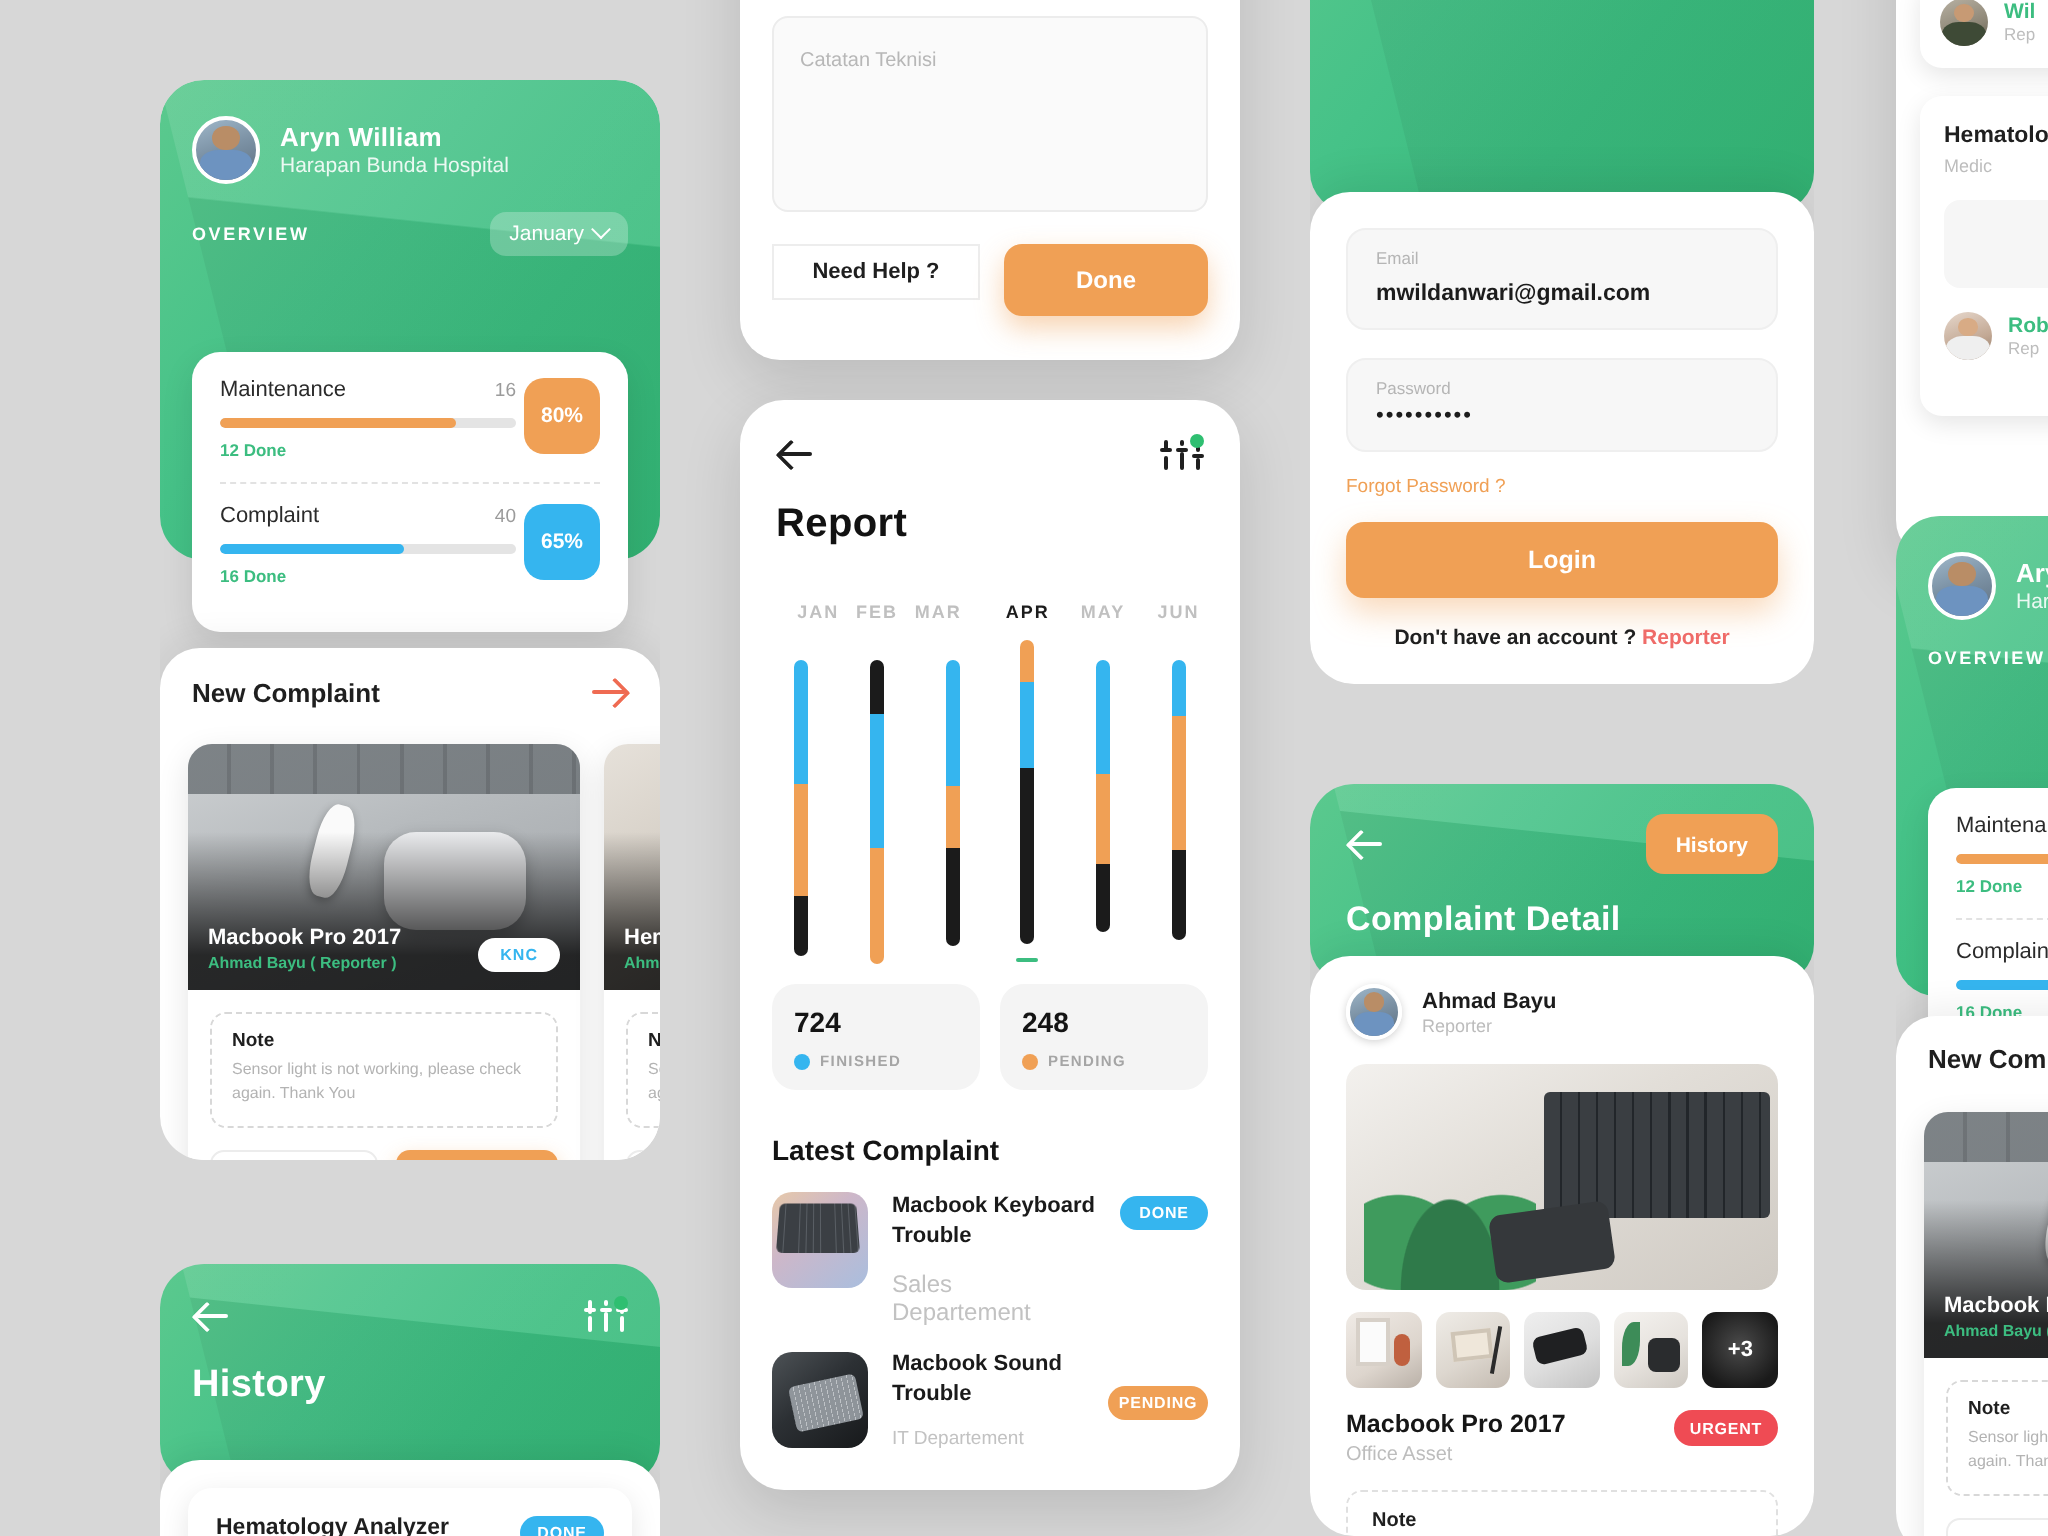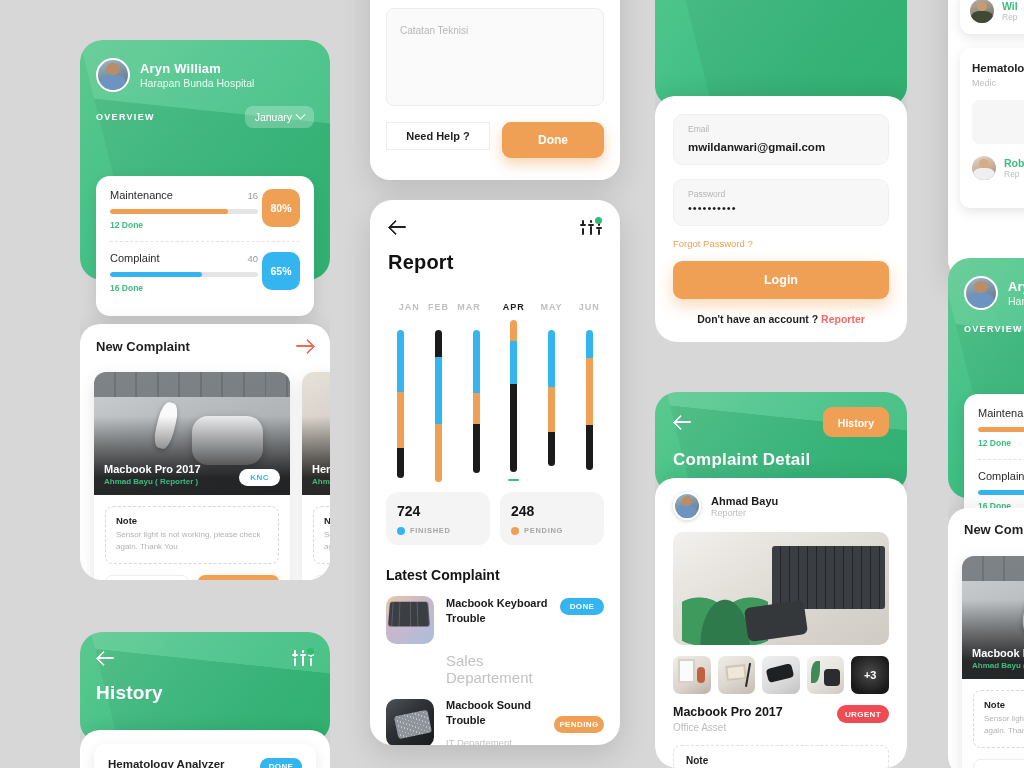--- a/index.html
+++ b/index.html
@@ -398,21 +398,21 @@
     </div>
 
     <div class="t-title" style="font-size:14px;color:#141414;padding:22px 16px 0 16px;">Latest Complaint</div>
 
     <div style="display:flex;gap:12px;padding:13px 16px 0 16px;align-items:flex-start;">
       <div class="photo ph-kb" style="width:48px;height:48px;border-radius:10px;flex:none;">
           <div class="kk"></div>
         </div>
       <div style="flex:1;">
         <div class="t-title" style="font-size:11px;color:#1a1a1a;line-height:1.35;max-width:105px;">Macbook Keyboard Trouble</div>
-        <div style="font-size:15px;color:#c2c2c2;margin-top:26px;">Sales Departement</div>
+        <div style="font-size:12px;color:#c2c2c2;margin-top:9px;">Sales Departement</div>
       </div>
       <div class="chip" style="background:#35b5ef;width:44px;height:17px;margin-top:2px;">
         <span>DONE</span>
       </div>
     </div>
 
     <div style="display:flex;gap:12px;padding:12px 16px 0 16px;align-items:center;">
       <div class="photo ph-dark" style="width:48px;height:48px;border-radius:10px;flex:none;">
           <div class="kk"></div>
         </div>

